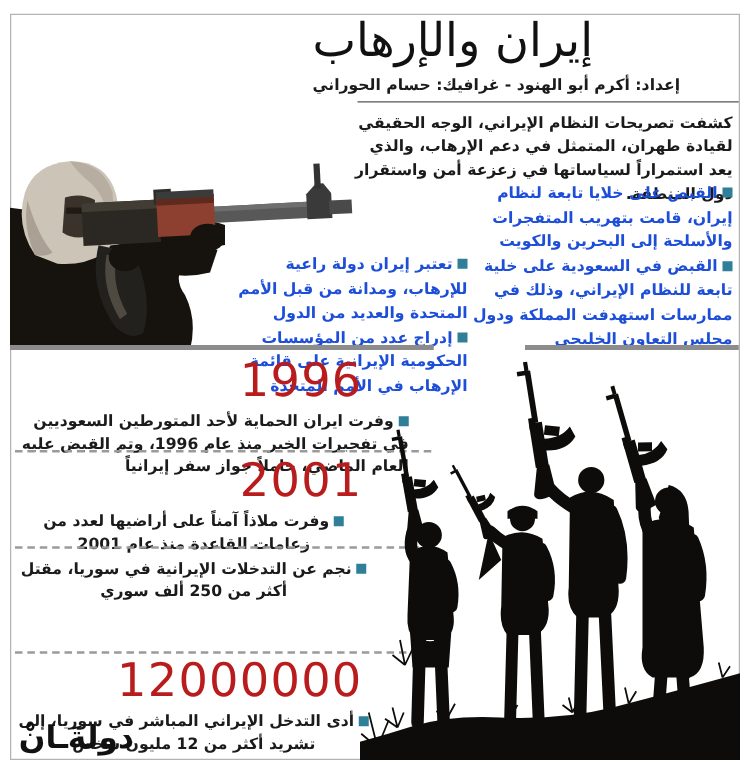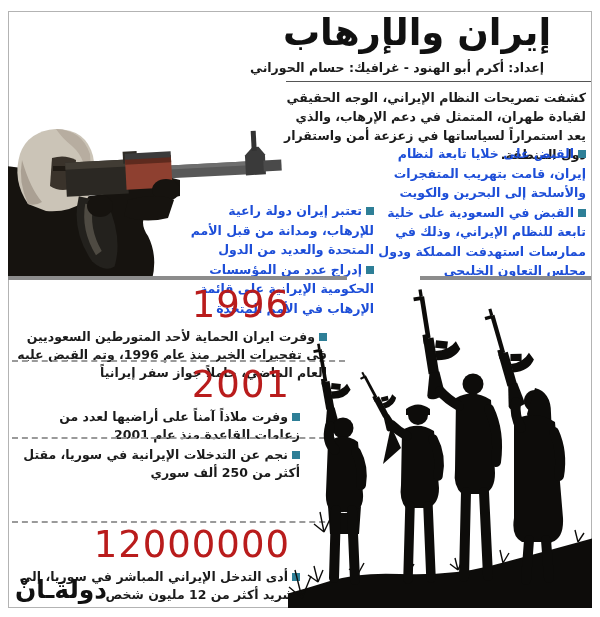--- a/index.html
+++ b/index.html
@@ -3,22 +3,22 @@
 <meta charset="utf-8">
 <style>
   html,body{margin:0;padding:0;background:#ffffff;}
   .page{
     position:relative;width:600px;height:617px;background:#ffffff;overflow:hidden;
     font-family:"DejaVu Sans", sans-serif;color:#141414;
   }
   .frame{position:absolute;left:8px;top:11px;right:8px;bottom:9px;border:1px solid #b3b3b3;}
   .ar{direction:rtl;unicode-bidi:embed;}
   .page-title{
-    position:absolute;top:12px;right:16px;left:250px;text-align:center;
-    font-size:37px;font-weight:bold;letter-spacing:-1px;line-height:42px;color:#111;
+    position:absolute;top:12px;right:16px;left:250px;text-align:left;
+    font-size:37px;font-weight:normal;letter-spacing:-1px;line-height:42px;color:#111;
   }
   .byline{
     position:absolute;top:60px;right:16px;left:250px;text-align:left;
     font-size:12.5px;font-weight:bold;color:#1b1b1b;
   }
   .title-rule{position:absolute;top:81px;left:286px;right:9px;height:1px;background:#555;}
   .intro{
     position:absolute;top:88px;right:14px;left:283px;text-align:right;
     font-size:12.5px;font-weight:bold;line-height:19px;color:#1b1b1b;
   }
@@ -32,21 +32,21 @@
   .tl{position:absolute;left:10px;width:335px;text-align:right;}
   .tl-num{
     font-family:"DejaVu Sans", sans-serif;font-weight:normal;color:#b91c1c;
     font-size:37px;line-height:38px;letter-spacing:1px;padding-left:0;padding-right:55px;
     direction:ltr;text-align:right;
   }
   .tl-text{
     margin-top:4px;font-size:12.5px;font-weight:bold;line-height:18px;color:#1b1b1b;text-align:right;
   }
   .tl-1 .tl-text{padding-right:18px;}
-  .tl-2 .tl-text,.tl-3 .tl-text,.tl-4 .tl-text{padding-right:45px;}
+  .tl-2 .tl-text,.tl-3 .tl-text,.tl-4 .tl-text{padding-right:45px;text-align:center;}
   .dashsep{position:absolute;left:12px;width:333px;border-top:2px dashed #9a9a9a;height:0;}
   .logo{
     position:absolute;left:15px;top:575px;font-size:25px;font-weight:bold;color:#111;
     font-family:"DejaVu Sans", sans-serif;
   }
   svg{display:block;}
   .photo{position:absolute;left:8px;top:108px;}
   .fighters{position:absolute;left:288px;top:280px;}
 </style>
 </head>

